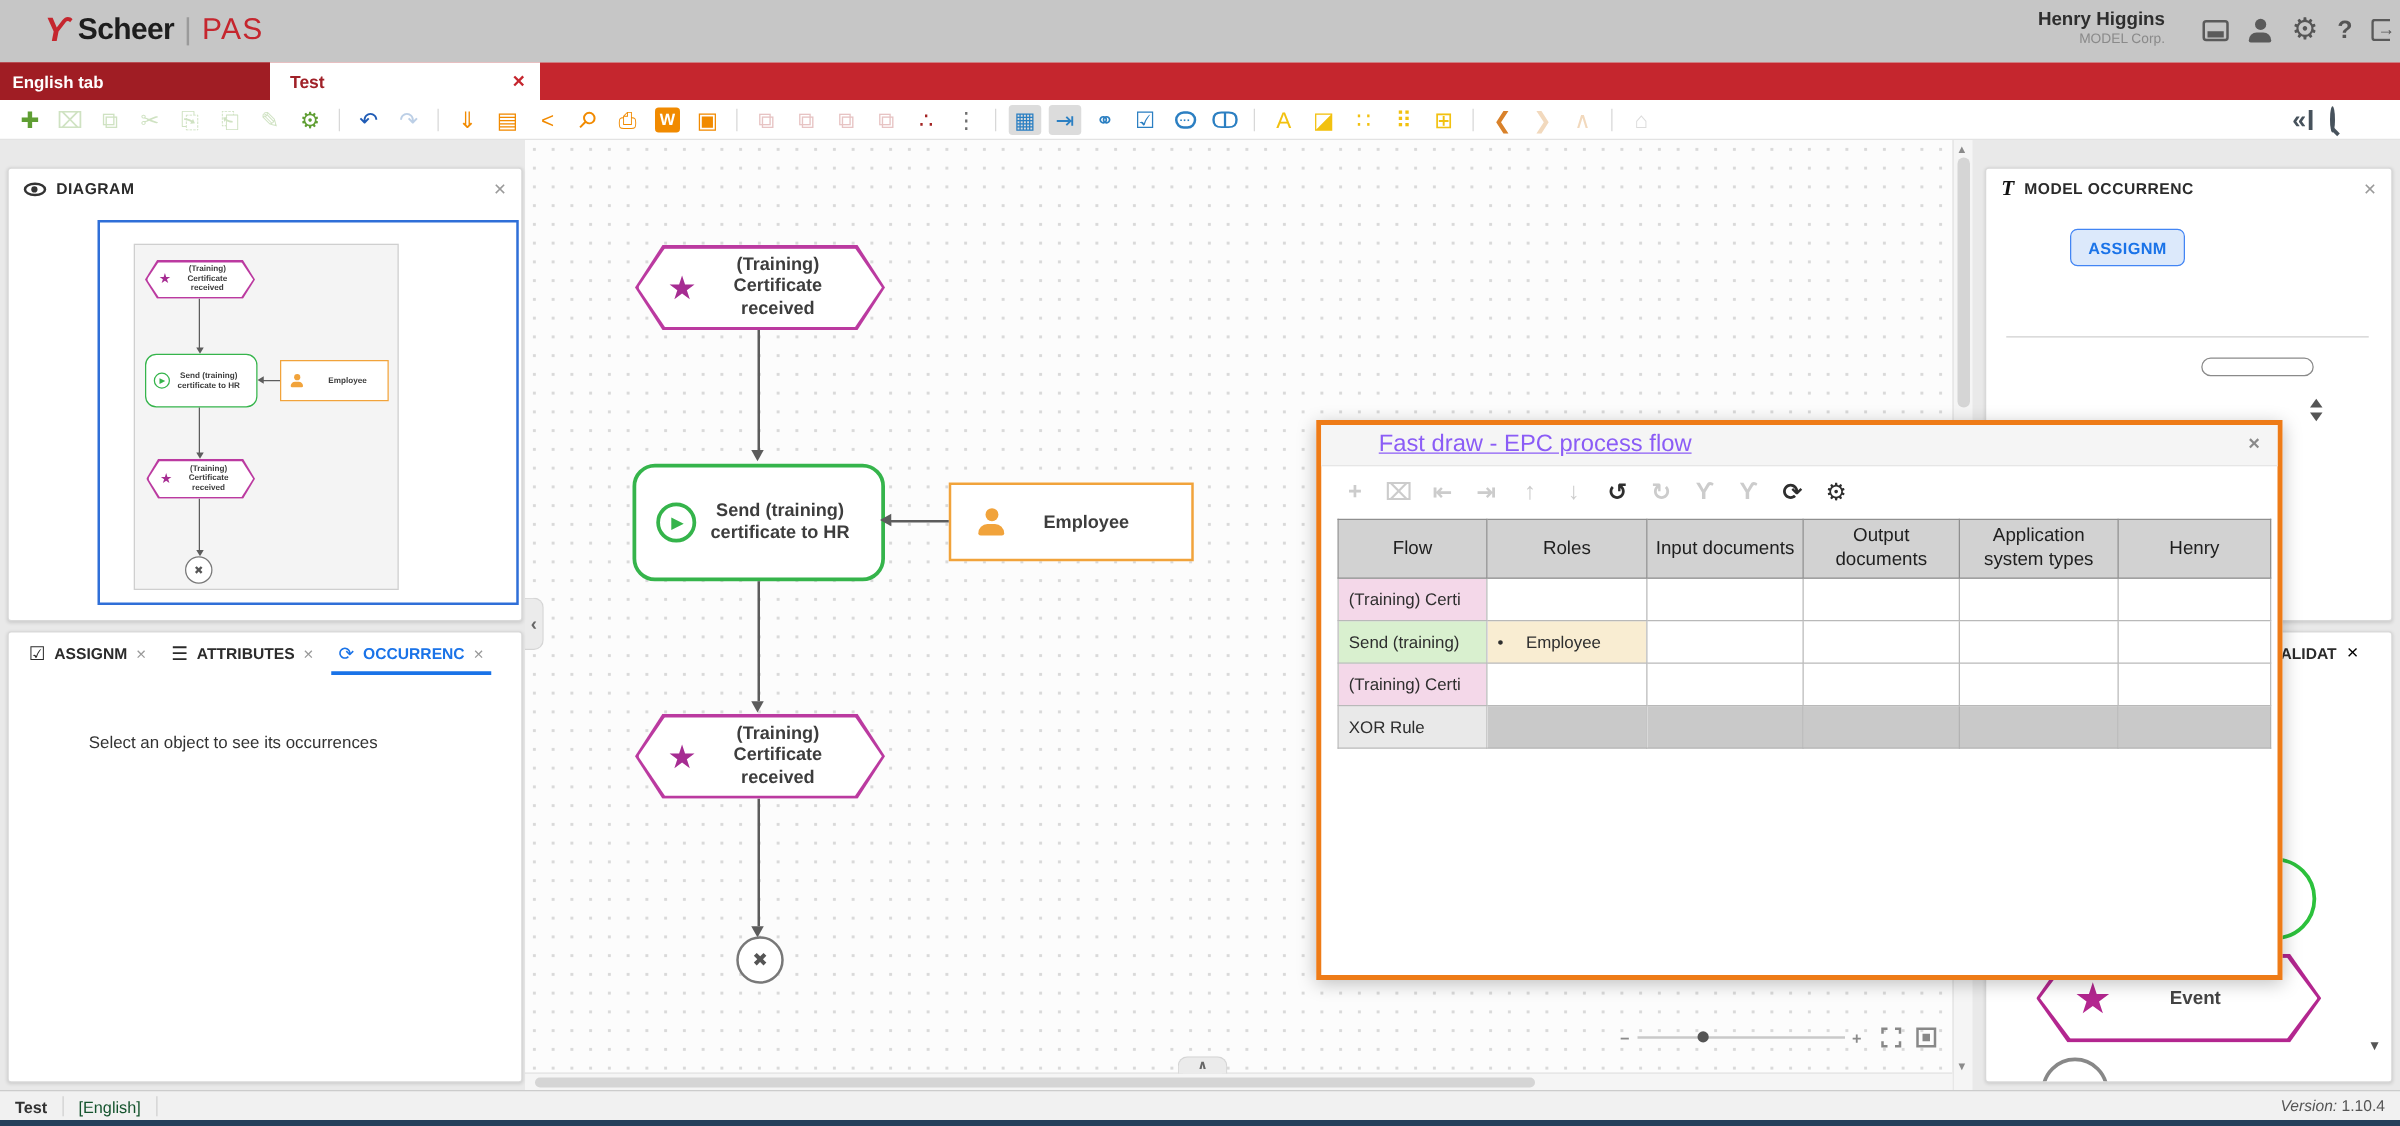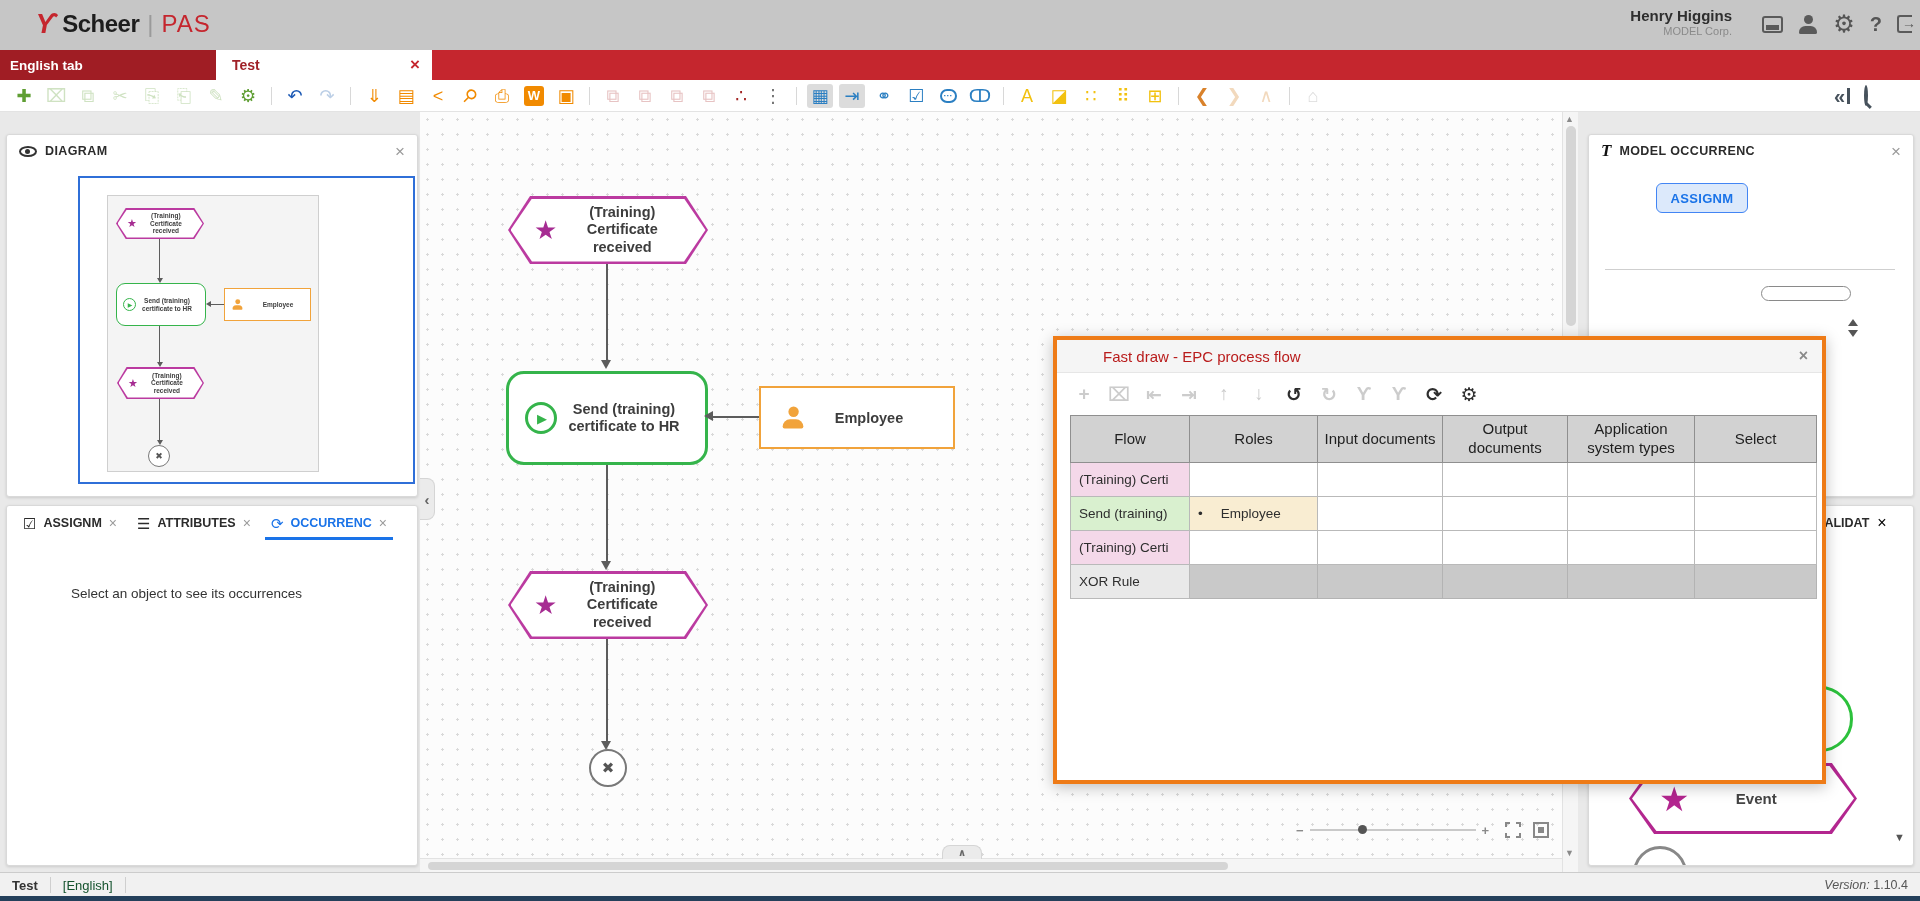--- a/index.html
+++ b/index.html
@@ -122,21 +122,21 @@
   .palette-func { position:absolute; left:42px; top:180px; width:222px; height:66px; border:3px solid #2cc13c;
     border-radius:33px; background:#fff; display:flex; align-items:center; }
   .palette-label { font-size:15px; font-weight:bold; color:#444; }
   .palette-circle { position:absolute; left:44px; top:340px; width:54px; height:54px; border:3px solid #888; border-radius:50%; background:#fff; }
   .palette-scroll { position:absolute; right:8px; top:325px; color:#555; font-size:11px; }
 
   
   .dialog { position:absolute; left:1053px; top:224px; width:773px; height:448px; background:#fff;
     border:4px solid #ee7b17; box-shadow:0 3px 14px rgba(0,0,0,.25); z-index:50; }
   .dialog-header { height:33px; background:#f5f5f5; border-bottom:1px solid #e6e6e6; display:flex; align-items:center; padding:0 14px 0 46px; }
-  .dialog-title { font-size:15px; color:#b91c1c; }
+  .dialog-title { font-size:19px; color:#8b5cf6;text-decoration:underline; }
   .dialog-close { margin-left:auto; color:#8a8a8a; font-size:16px; font-weight:bold; }
   .dialog-toolbar { height:42px; display:flex; align-items:center; padding-left:14px; gap:9px; }
   .dt-icon { width:26px; height:26px; display:flex; align-items:center; justify-content:center; font-size:19px; font-weight:bold; }
   .dt-icon.on { color:#2e2e2e; } .dt-icon.off { color:#cccccc; }
   .fd-table { border-collapse:collapse; margin-left:13px; width:746px; table-layout:fixed; }
   .fd-table th { background:#d2d2d2; border:1px solid #8f8f8f; font-size:15px; font-weight:normal; color:#1f1f1f;
     height:47px; line-height:1.25; padding:2px 4px; }
   .fd-table td { border:1px solid #b9b9b9; height:34px; font-size:13.5px; color:#2e2e2e;
     padding:0 0 0 8px; overflow:hidden; white-space:nowrap; }
   .fd-table { border:1.5px solid #8f8f8f; }
@@ -473,21 +473,21 @@
             <col style="width:127px">
             <col style="width:122px">
         </colgroup>
         <thead>
             <tr>
               <th>Flow</th>
               <th>Roles</th>
               <th>Input documents</th>
               <th>Output documents</th>
               <th>Application system types</th>
-              <th>Select</th>
+              <th>Henry</th>
             </tr>
           </thead>
         <tbody>
             <tr class="r-event">
               <td class="flow-cell">(Training) Certi</td>
               <td class="roles-cell"></td>
               <td></td>
               <td></td>
               <td></td>
               <td></td>

